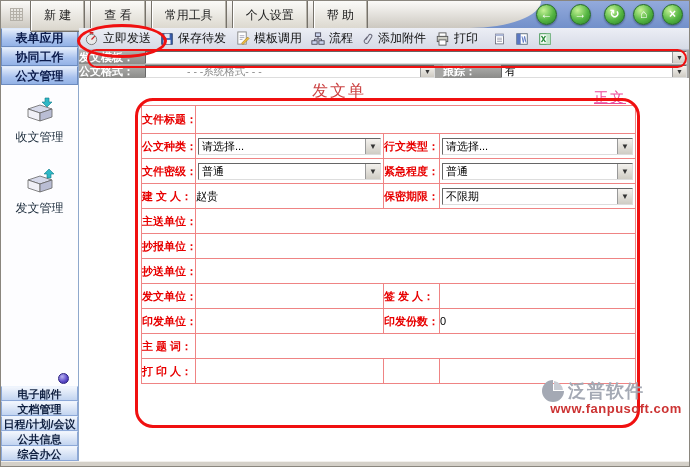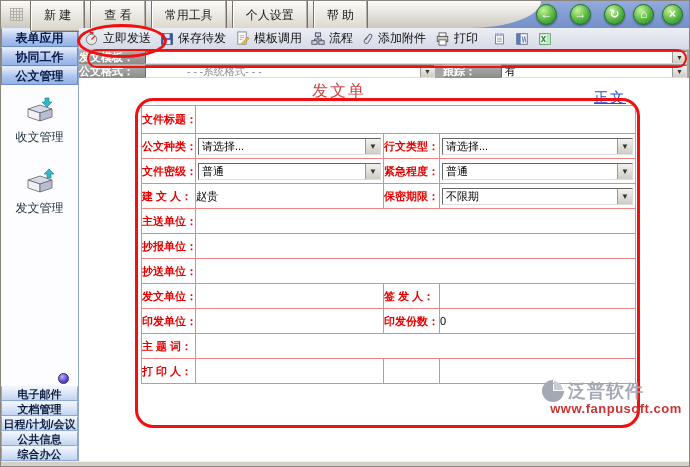--- a/index.html
+++ b/index.html
@@ -51,21 +51,21 @@
   .dd { height:13px; background:#fff; border:1px solid #666; border-right-color:#ddd; border-bottom-color:#ddd; display:flex; align-items:stretch; cursor:pointer; }
   .dd .dd-text { flex:1; font-size:10.5px; line-height:11px; padding:0 3px; overflow:hidden; white-space:nowrap; color:#000; }
   .dd .dd-text.placeholder { color:#8a8a8a;padding-left:41px; }
   .dd .dd-btn { width:14px; flex:0 0 14px; background:linear-gradient(180deg,#f4f2ee,#cfccc4); border-left:1px solid #999; font-size:7px; line-height:11px; text-align:center; color:#333; }
   .dd.grow { flex:1; margin-right:2px; }
   .dd.fmt { width:290px; flex:0 0 290px; }
 
   
   .main { flex:1; position:relative; background:#fff; }
   .form-title { position:absolute; left:200px; top:3px; width:120px; text-align:center; font-size:16px; color:#cc4444; letter-spacing:2px; }
-  .body-link { position:absolute; left:515px; top:11px; font-size:14px; color:#1d4ed8; text-decoration:underline; cursor:pointer; letter-spacing:2px; }
+  .body-link { position:absolute; left:515px; top:11px; font-size:14px; color:#ec4899; text-decoration:underline; cursor:pointer; letter-spacing:2px; }
 
   table.docform { position:absolute; left:62px; top:27px; width:494px; border-collapse:collapse; table-layout:fixed; }
   table.docform td { border:1px solid #ef8484; height:25px; font-size:11px; vertical-align:middle; background:#fff; padding:0; }
   table.docform tr.tall td { height:28px; }
   td.lab { color:#e80000; font-weight:bold; padding-left:5px; white-space:nowrap; }
   td.val { padding-left:6px; color:#000; }
   td.ddcell .dd { margin:0 2px; height:17px; }
   td.ddcell .dd .dd-text { font-size:11px; line-height:15px; }
   td.ddcell .dd .dd-btn { width:15px; flex:0 0 15px; font-size:8px; line-height:15px; }
 

